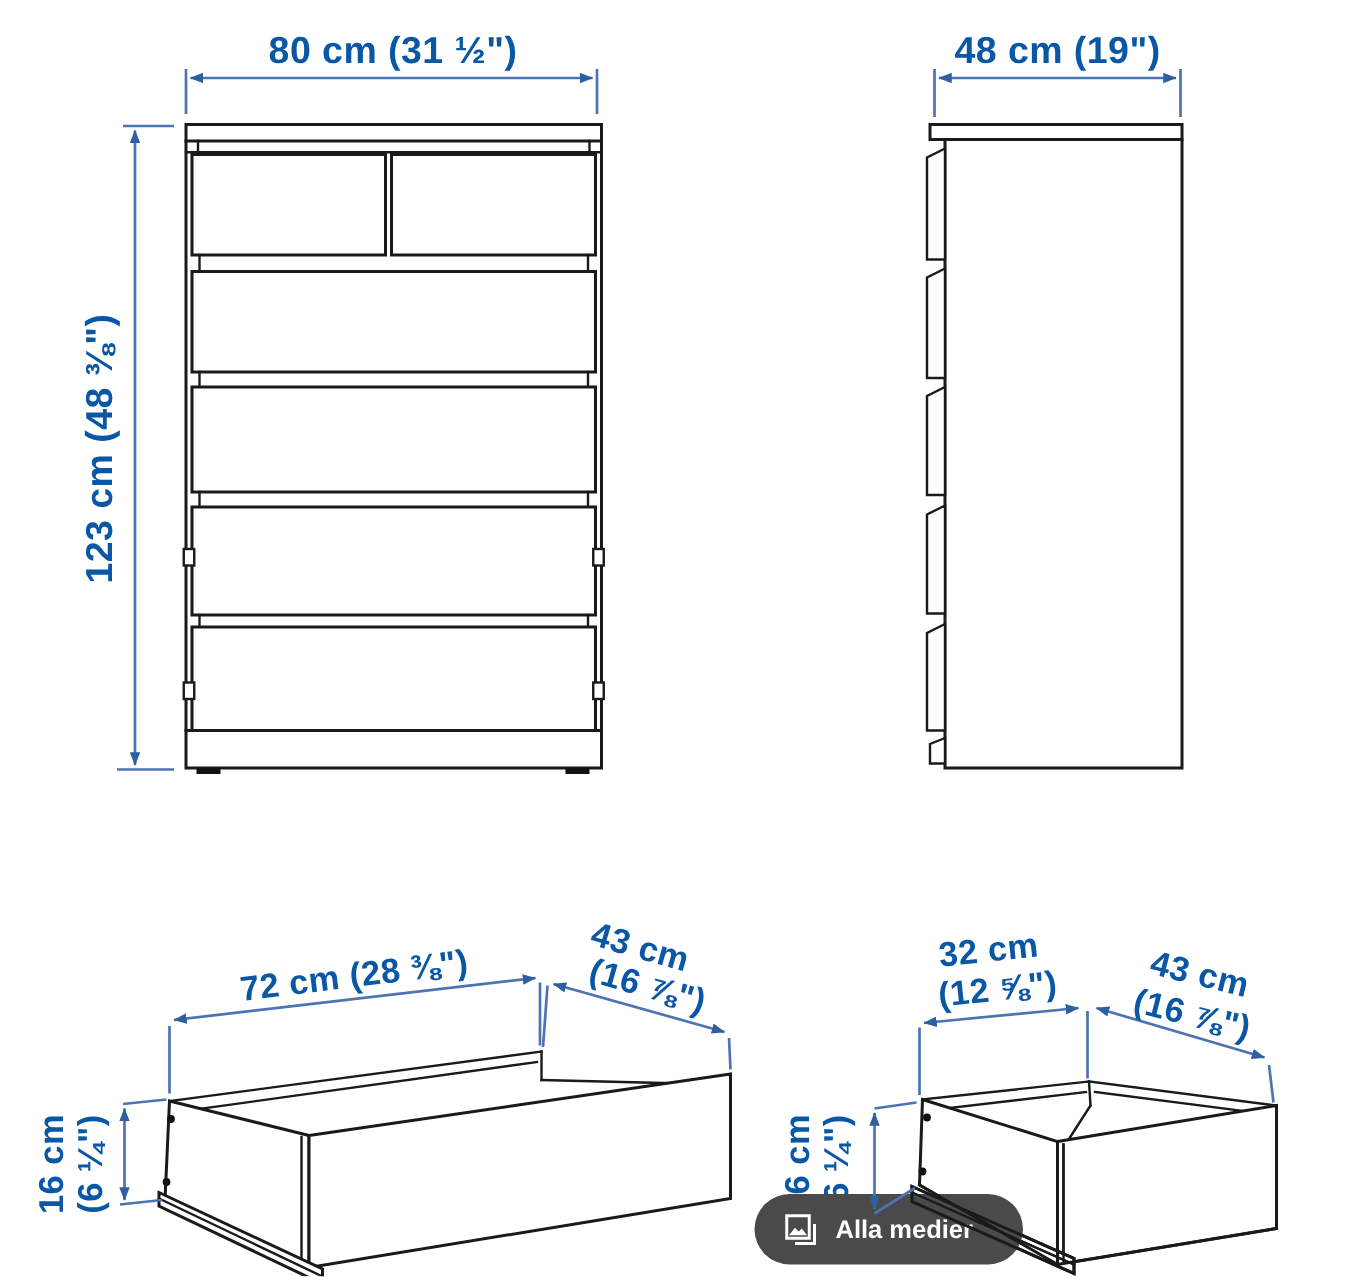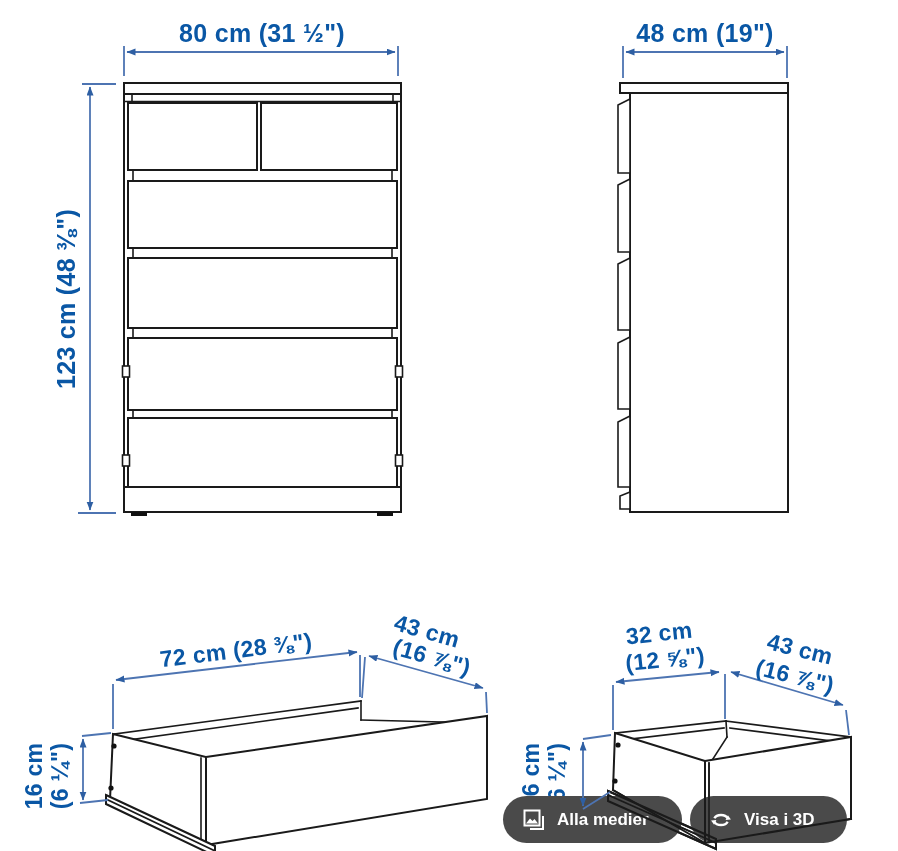--- a/index.html
+++ b/index.html
@@ -70,29 +70,20 @@
 
   <button class="pill" id="btn-all-media">
     <svg width="24" height="24" viewBox="0 0 24 24">
       <rect x="2.5" y="2.5" width="15" height="15" fill="none" stroke="#fff" stroke-width="2"></rect>
       <polygon points="4,15.5 8,10.5 10.5,13 12.5,11 16,15.5" fill="#fff"></polygon>
       <path d="M21,8 V21 H8" fill="none" stroke="#fff" stroke-width="2"></path>
     </svg>
     <span>Alla medier</span>
   </button>
 
-  <button class="pill" id="btn-view-3d">
-    <svg width="24" height="24" viewBox="0 0 24 24">
-      <path d="M5.4,10.3 A7,5 0 0 1 18.6,10.3" fill="none" stroke="#fff" stroke-width="2.4"></path>
-      <polygon points="18.9,7.2 21.9,11.4 16.6,12.1" fill="#fff"></polygon>
-      <path d="M18.6,13.7 A7,5 0 0 1 5.4,13.7" fill="none" stroke="#fff" stroke-width="2.4"></path>
-      <polygon points="5.1,16.8 2.1,12.6 7.4,11.9" fill="#fff"></polygon>
-    </svg>
-    <span>Visa i 3D</span>
-  </button>
 
   <svg id="svg-over" width="898" height="851" viewBox="0 0 898 851">
     <defs>
       <marker id="ah" markerWidth="12" markerHeight="10" refX="8.5" refY="3.5" orient="auto-start-reverse" markerUnits="userSpaceOnUse">
         <path d="M0,0 L9,3.5 L0,7 Z" fill="#2e5fa3"></path>
       </marker>
     </defs>
 
     <g>
       <rect class="fw" x="124" y="83" width="277" height="429"></rect>

